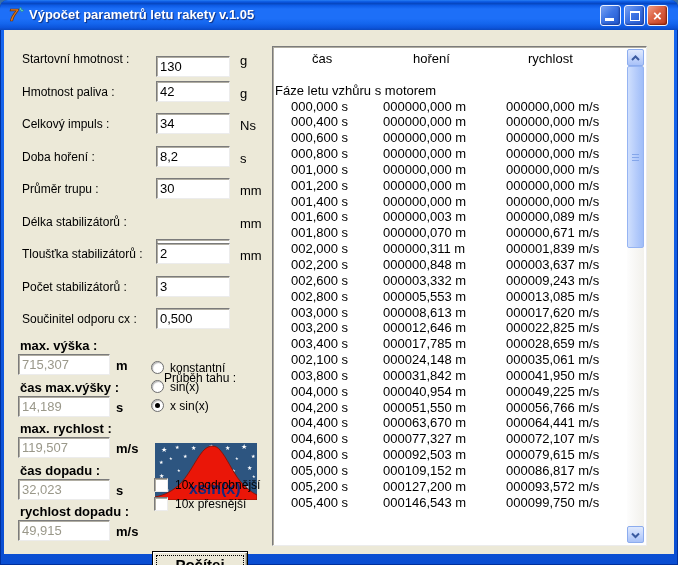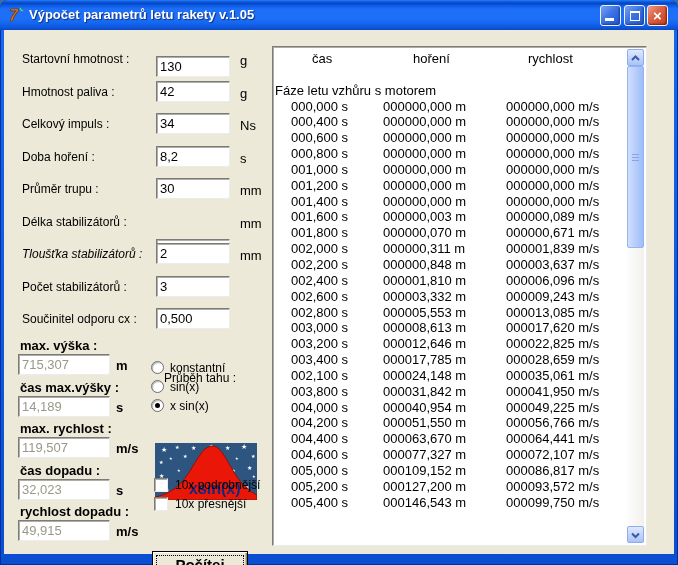--- a/index.html
+++ b/index.html
@@ -102,21 +102,21 @@
         <div class="unit" style="left: 236px; top: 88px;">Ns</div>
         <div class="lbl" style="left: 18px; top: 120px;">Doba hoření :</div>
         <div class="edit" style="left: 152px; top: 116px;">8,2</div>
         <div class="unit" style="left: 236px; top: 121px;">s</div>
         <div class="lbl" style="left: 18px; top: 152px;">Průměr trupu :</div>
         <div class="edit" style="left: 152px; top: 148px;">30</div>
         <div class="unit" style="left: 236px; top: 153px;">mm</div>
         <div class="lbl" style="left: 18px; top: 185px;">Délka stabilizátorů :</div>
         <div class="edit" style="left: 152px; top: 181px; margin-top: 28px;">70</div>
         <div class="unit" style="left: 236px; top: 186px;">mm</div>
-        <div class="lbl" style="left: 18px; top: 217px; font-style: italic;">Tloušťka stabilizátorů :</div>
+        <div class="lbl" style="left: 18px; top: 217px;">Tloušťka stabilizátorů :</div>
         <div class="edit" style="left: 152px; top: 213px;">2</div>
         <div class="unit" style="left: 236px; top: 218px;">mm</div>
         <div class="lbl" style="left: 18px; top: 250px;">Počet stabilizátorů :</div>
         <div class="edit" style="left: 152px; top: 246px;">3</div>
         <div class="lbl" style="left: 18px; top: 282px;">Součinitel odporu cx :</div>
         <div class="edit" style="left: 152px; top: 278px;">0,500</div>
       </div>
 
     <div id="results-area">
         <div class="blbl" style="left: 16px; top: 308px;">max. výška :</div>
@@ -200,32 +200,32 @@
             <div class="list-row"><span class="c1">000,400 s</span><span class="c2">000000,000 m</span><span>000000,000 m/s</span></div>
             <div class="list-row"><span class="c1">000,600 s</span><span class="c2">000000,000 m</span><span>000000,000 m/s</span></div>
             <div class="list-row"><span class="c1">000,800 s</span><span class="c2">000000,000 m</span><span>000000,000 m/s</span></div>
             <div class="list-row"><span class="c1">001,000 s</span><span class="c2">000000,000 m</span><span>000000,000 m/s</span></div>
             <div class="list-row"><span class="c1">001,200 s</span><span class="c2">000000,000 m</span><span>000000,000 m/s</span></div>
             <div class="list-row"><span class="c1">001,400 s</span><span class="c2">000000,000 m</span><span>000000,000 m/s</span></div>
             <div class="list-row"><span class="c1">001,600 s</span><span class="c2">000000,003 m</span><span>000000,089 m/s</span></div>
             <div class="list-row"><span class="c1">001,800 s</span><span class="c2">000000,070 m</span><span>000000,671 m/s</span></div>
             <div class="list-row"><span class="c1">002,000 s</span><span class="c2">000000,311 m</span><span>000001,839 m/s</span></div>
             <div class="list-row"><span class="c1">002,200 s</span><span class="c2">000000,848 m</span><span>000003,637 m/s</span></div>
-            <div class="list-row"><span class="c1">002,400 s</span><span class="c2">000001,810 m</span><span>000006,096 m/s</span></div>
             <div class="list-row"><span class="c1">002,600 s</span><span class="c2">000003,332 m</span><span>000009,243 m/s</span></div>
             <div class="list-row"><span class="c1">002,800 s</span><span class="c2">000005,553 m</span><span>000013,085 m/s</span></div>
             <div class="list-row"><span class="c1">003,000 s</span><span class="c2">000008,613 m</span><span>000017,620 m/s</span></div>
             <div class="list-row"><span class="c1">003,200 s</span><span class="c2">000012,646 m</span><span>000022,825 m/s</span></div>
             <div class="list-row"><span class="c1">003,400 s</span><span class="c2">000017,785 m</span><span>000028,659 m/s</span></div>
             <div class="list-row"><span class="c1">002,100 s</span><span class="c2">000024,148 m</span><span>000035,061 m/s</span></div>
             <div class="list-row"><span class="c1">003,800 s</span><span class="c2">000031,842 m</span><span>000041,950 m/s</span></div>
             <div class="list-row"><span class="c1">004,000 s</span><span class="c2">000040,954 m</span><span>000049,225 m/s</span></div>
             <div class="list-row"><span class="c1">004,200 s</span><span class="c2">000051,550 m</span><span>000056,766 m/s</span></div>
             <div class="list-row"><span class="c1">004,400 s</span><span class="c2">000063,670 m</span><span>000064,441 m/s</span></div>
             <div class="list-row"><span class="c1">004,600 s</span><span class="c2">000077,327 m</span><span>000072,107 m/s</span></div>
+            <div class="list-row"><span class="c1">004,800 s</span><span class="c2">000092,503 m</span><span>000079,615 m/s</span></div>
             <div class="list-row"><span class="c1">005,000 s</span><span class="c2">000109,152 m</span><span>000086,817 m/s</span></div>
             <div class="list-row"><span class="c1">005,200 s</span><span class="c2">000127,200 m</span><span>000093,572 m/s</span></div>
             <div class="list-row"><span class="c1">005,400 s</span><span class="c2">000146,543 m</span><span>000099,750 m/s</span></div>
           </div>
       </div>
       <div id="scrollbar">
         <div class="sb-btn" id="sb-up">
           <svg class="chev" width="11" height="8" viewBox="0 0 11 8">
             <path d="M2 6 L5.5 2.5 L9 6" fill="none" stroke="#3a5aa0" stroke-width="2"></path>
           </svg>

